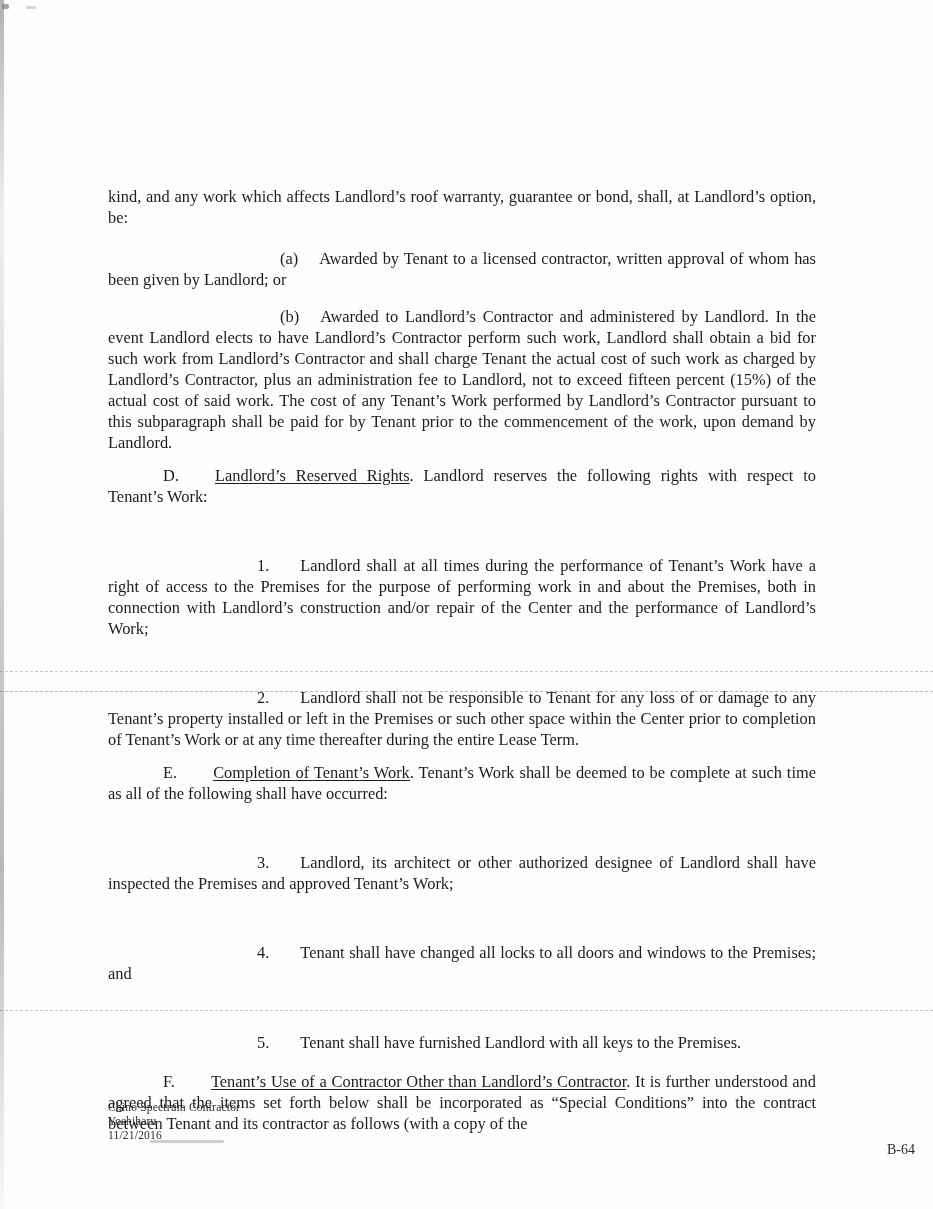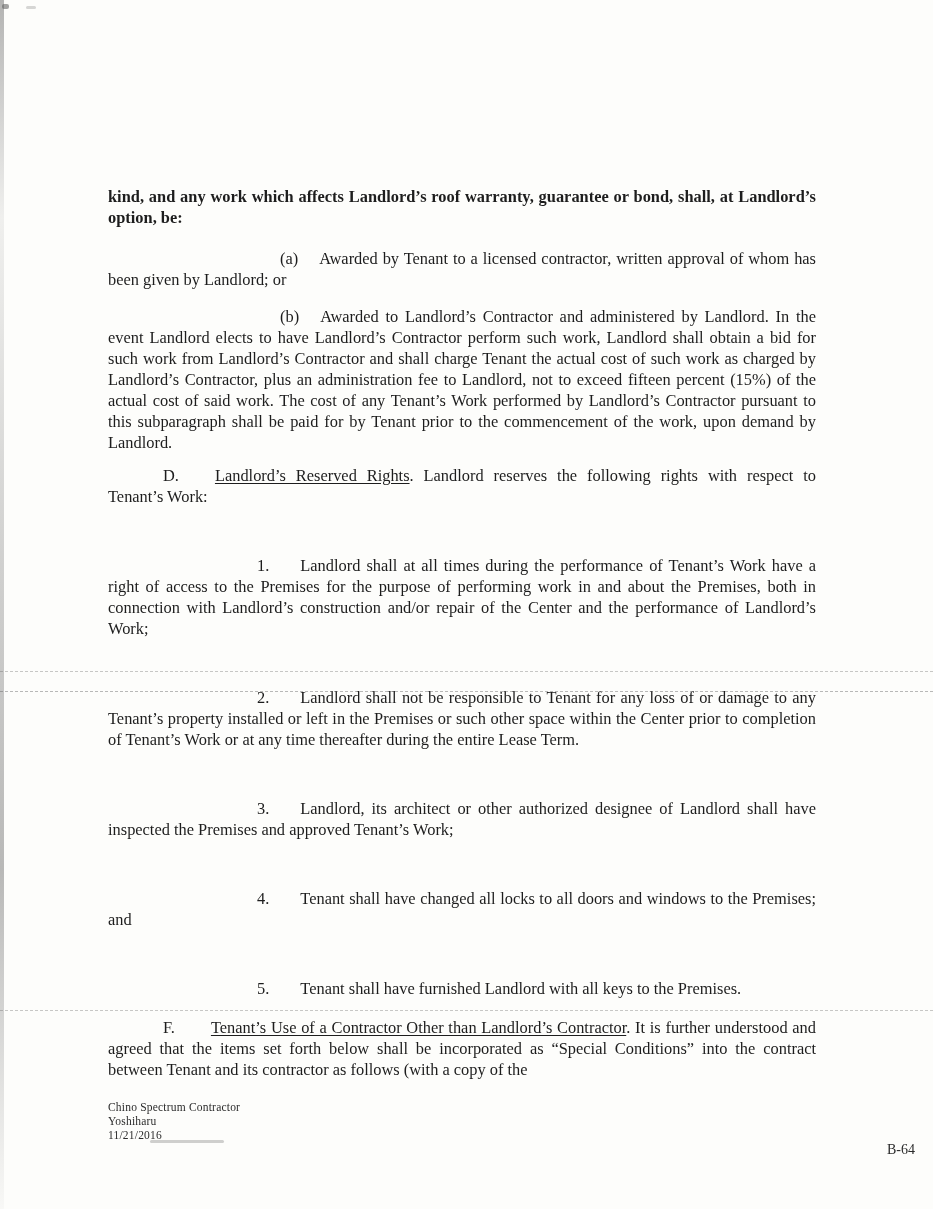--- a/index.html
+++ b/index.html
@@ -25,21 +25,21 @@
     top: 186px;
     width: 708px;
     font-size: 16.4px;
     line-height: 21px;
   }
   .content p {
     margin: 0 0 16px 0;
     text-align: justify;
     text-indent: 0;
   }
-  p.p-flush   { text-indent: 0; margin-bottom: 20px; font-weight: bold; }
+  p.p-flush   { text-indent: 0; margin-bottom: 20px; }
   p.p-alpha   { text-indent: 172px; }
   p.p-section { text-indent: 55px; }
   p.p-item    { text-indent: 149px; margin-top: 48px; }
   p.mb-sm     { margin-bottom: 12px; }
   p.mb-lg     { margin-bottom: 18px; }
   .lbl   { margin-right: 31px; }
   .lbl-a { margin-right: 21px; }
   .lbl-s { margin-right: 36px; }
   .hd    { text-decoration: underline; text-underline-offset: 2px; }
   .footer {
@@ -113,20 +113,21 @@
     <p class="p-alpha"><span class="lbl-a">(a)</span><span>Awarded by Tenant to a licensed contractor, written approval of whom has been given by Landlord; or</span></p>
 
     <p class="p-alpha mb-sm"><span class="lbl-a">(b)</span><span>Awarded to Landlord’s Contractor and administered by Landlord. In the event Landlord elects to have Landlord’s Contractor perform such work, Landlord shall obtain a bid for such work from Landlord’s Contractor and shall charge Tenant the actual cost of such work as charged by Landlord’s Contractor, plus an administration fee to Landlord, not to exceed fifteen percent (15%) of the actual cost of said work. The cost of any Tenant’s Work performed by Landlord’s Contractor pursuant to this subparagraph shall be paid for by Tenant prior to the commencement of the work, upon demand by Landlord.</span></p>
 
     <p class="p-section mb-sm"><span class="lbl-s">D.</span><span class="hd">Landlord’s Reserved Rights</span><span>. Landlord reserves the following rights with respect to Tenant’s Work:</span></p>
 
     <p class="p-item mb-lg"><span class="lbl">1.</span><span>Landlord shall at all times during the performance of Tenant’s Work have a right of access to the Premises for the purpose of performing work in and about the Premises, both in connection with Landlord’s construction and/or repair of the Center and the performance of Landlord’s Work;</span></p>
 
     <p class="p-item mb-sm"><span class="lbl">2.</span><span>Landlord shall not be responsible to Tenant for any loss of or damage to any Tenant’s property installed or left in the Premises or such other space within the Center prior to completion of Tenant’s Work or at any time thereafter during the entire Lease Term.</span></p>
 
+    <p class="p-section"><span class="lbl-s">E.</span><span class="hd">Completion of Tenant’s Work</span><span>. Tenant’s Work shall be deemed to be complete at such time as all of the following shall have occurred:</span></p>
 
 
 
     <p class="p-item"><span class="lbl">3.</span><span>Landlord, its architect or other authorized designee of Landlord shall have inspected the Premises and approved Tenant’s Work;</span></p>
 
     <p class="p-item"><span class="lbl">4.</span><span>Tenant shall have changed all locks to all doors and windows to the Premises; and</span></p>
 
     <p class="p-item mb-lg"><span class="lbl">5.</span><span>Tenant shall have furnished Landlord with all keys to the Premises.</span></p>
 
     <p class="p-section"><span class="lbl-s">F.</span><span class="hd">Tenant’s Use of a Contractor Other than Landlord’s Contractor</span><span>. It is further understood and agreed that the items set forth below shall be incorporated as “Special Conditions” into the contract between Tenant and its contractor as follows (with a copy of the</span></p>

